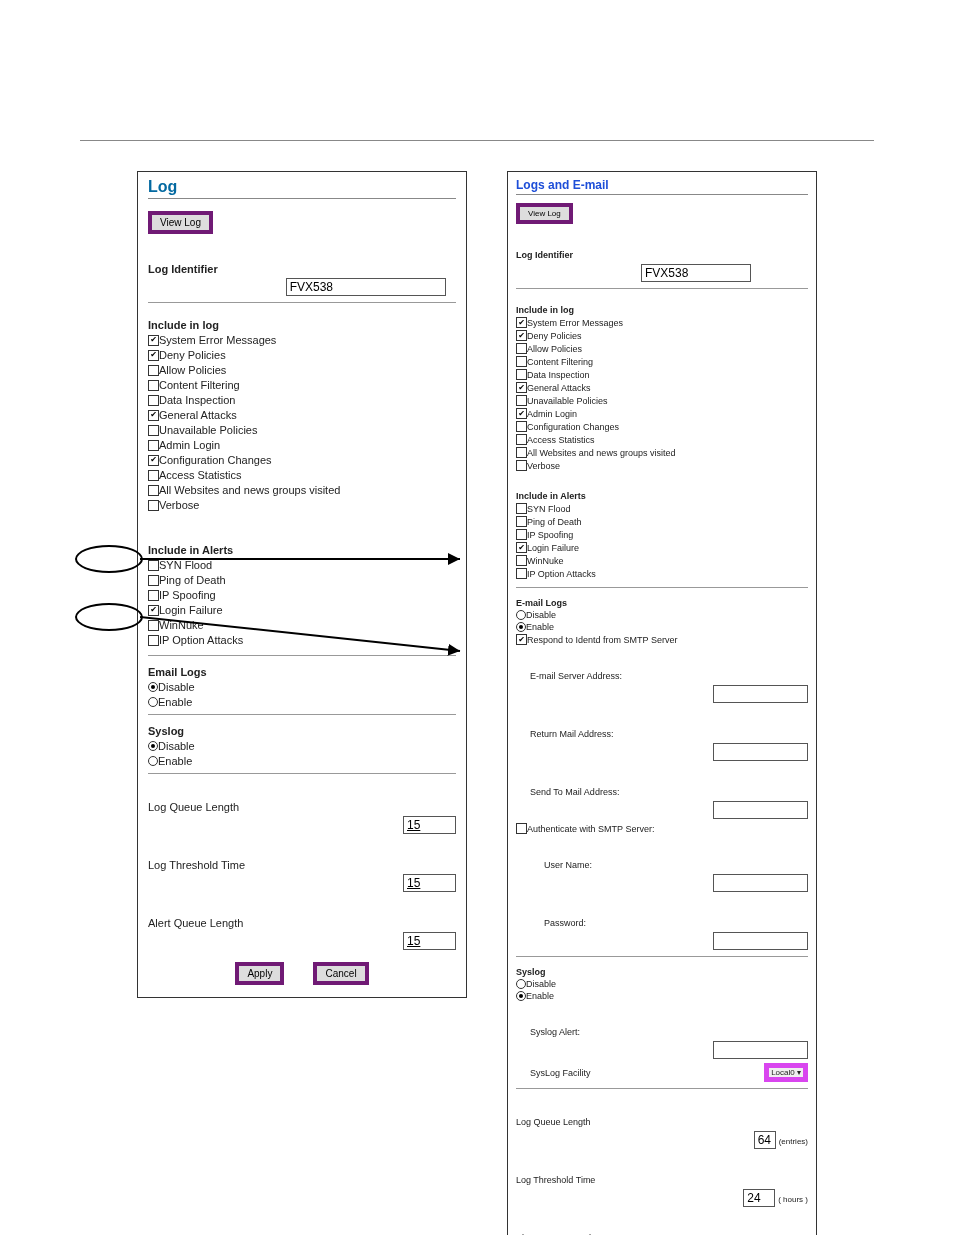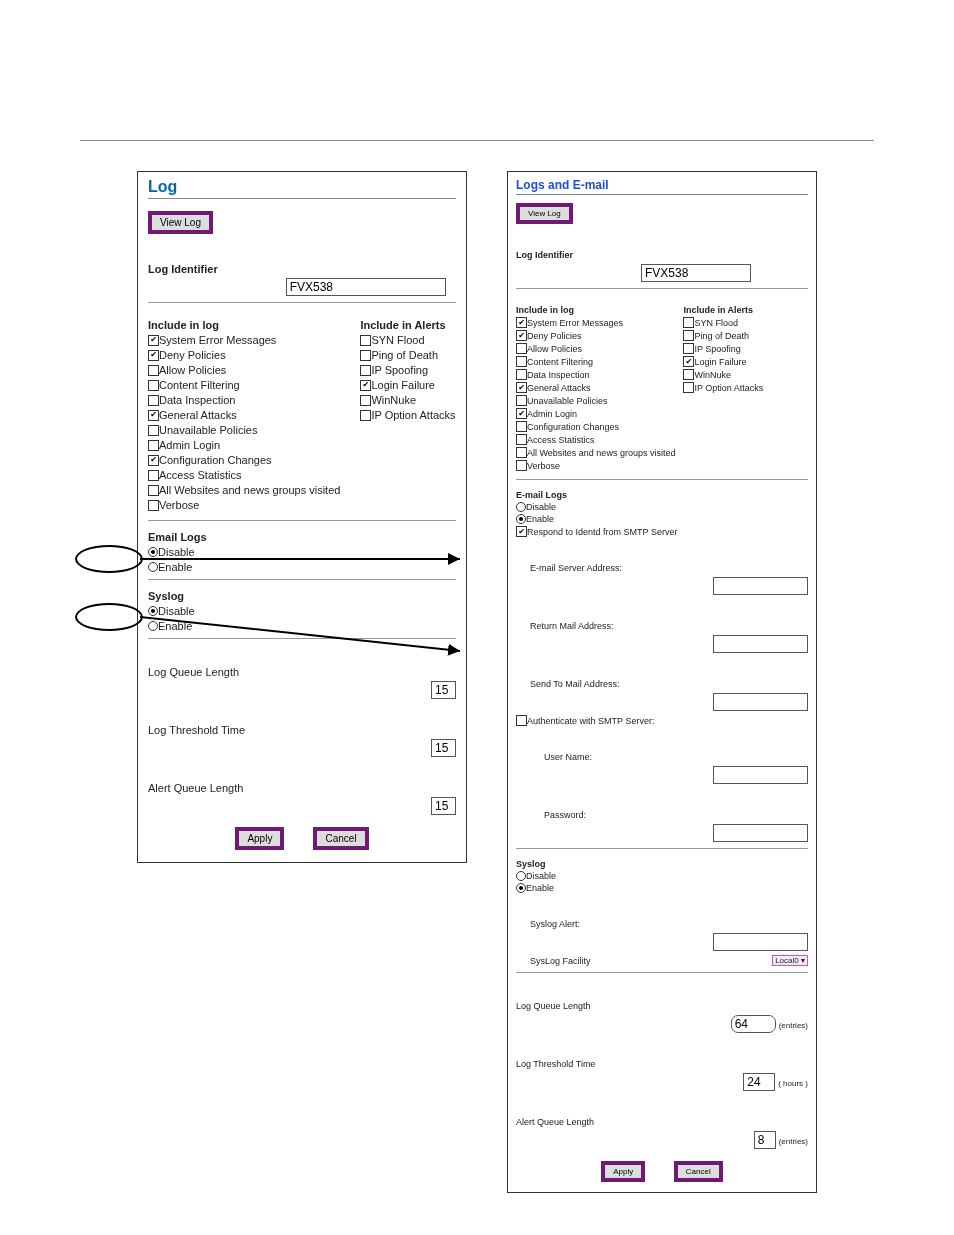--- a/index.html
+++ b/index.html
@@ -68,47 +68,47 @@
   .row-between { display: flex; align-items: center; justify-content: space-between; margin: 4px 0; }
   .label-bold { font-weight: bold; }
   .text-input {
     border: 1px solid #555;
     font-size: 12px;
     padding: 1px 3px;
     background: #fff;
     margin-top: 36px;
   }
   .text-input-lg { width: 160px; }
-  .text-input-sm { width: 25px; }
+  .text-input-sm { width: 53px; text-decoration: underline; }
   .text-input-r { width: 95px; }
   .section-hdr {
     font-weight: bold;
     margin-top: 10px;
     margin-bottom: 2px;
   }
   .hr-thin { border: none; border-top: 1px solid #999; margin: 6px 0; }
-  .cols { display: flex; gap: 20px; }
+  .cols { display: flex; gap: 20px; flex-direction: column; }
   .col { flex: 1; }
   .chk-row { display: flex; align-items: center; gap: 0; margin: 3px 0; white-space: nowrap; }
   .chk {
     width: 11px; height: 11px; border: 1px solid #333; background: #fff;
     display: inline-flex; align-items: center; justify-content: center;
     font-size: 8px; line-height: 1;
   }
   .chk.checked::after { content: "✔"; font-size: 8px; color: #000; }
   .radio {
     width: 10px; height: 10px; border: 1px solid #333; border-radius: 50%;
     background: #fff; display: inline-flex; align-items: center; justify-content: center;
   }
   .radio.sel::after { content: ""; width: 4px; height: 4px; background: #000; border-radius: 50%; }
   .btn-row { text-align: center; margin-top: 12px; }
   .btn-row .btn { margin: 0 13px; }
   .suffix { font-size: 8px; margin-left: 3px; }
   .select {
-    border: 1px solid #d946ef; font-size: 8px; padding: 0 2px; background: #efefef;
+    border: 5px solid #d946ef; font-size: 8px; padding: 0 2px; background: #efefef;
   }
   .right .row, .right .chk-row { margin: 2px 0; }
   .right .section-hdr { font-size: 9px; }
   .indent1 { margin-left: 14px; }
   .indent2 { margin-left: 28px; gap: 44px; }
 
   
   .ellipse {
     position: absolute;
     border: 2px solid #000;
@@ -424,21 +424,21 @@
           <input class="text-input text-input-r" style="">
         </div>
       <div class="row-between indent1">
           <span>SysLog Facility</span>
           <span class="select"><span>Local0</span> ▾</span>
         </div>
 
       <hr class="hr-thin">
       <div class="row-between">
         <span>Log Queue Length</span>
-        <span><input class="text-input" style="width: 45px; border-radius: 7px;" value="64"><span class="suffix">(entries)</span></span>
+        <span><input class="text-input" style="width: 22px;" value="64"><span class="suffix">(entries)</span></span>
       </div>
       <div class="row-between">
         <span>Log Threshold Time</span>
         <span><input class="text-input" style="width: 32px;" value="24"><span class="suffix">( hours )</span></span>
       </div>
       <div class="row-between">
         <span>Alert Queue Length</span>
         <span><input class="text-input" style="width: 22px;" value="8"><span class="suffix">(entries)</span></span>
       </div>
 

